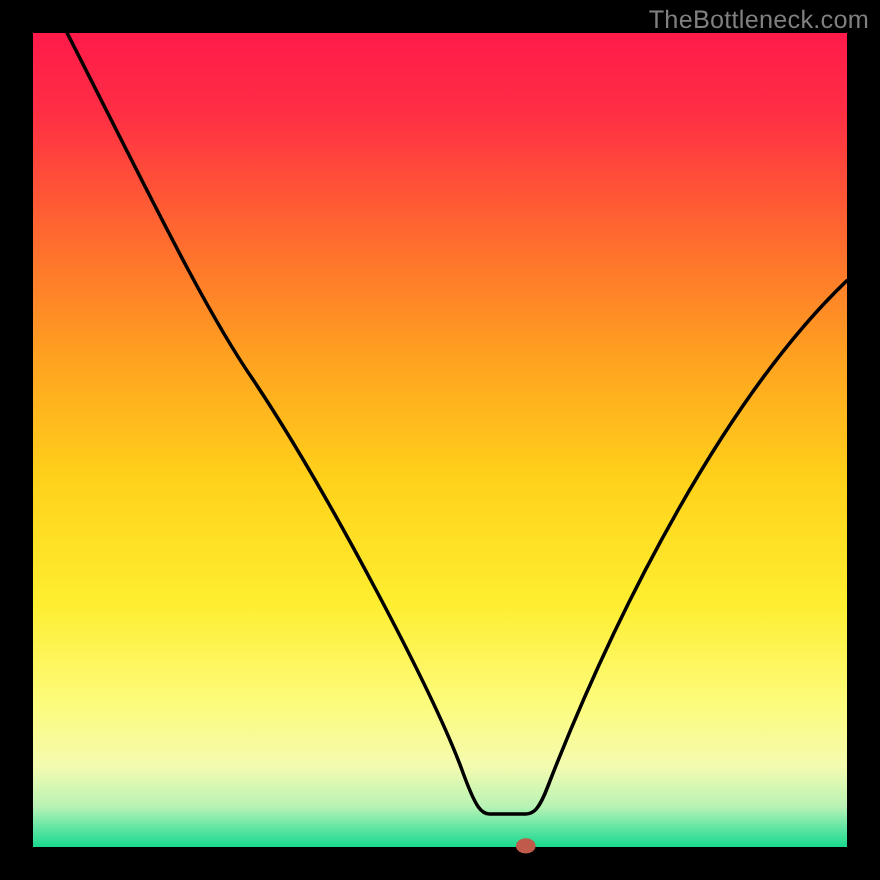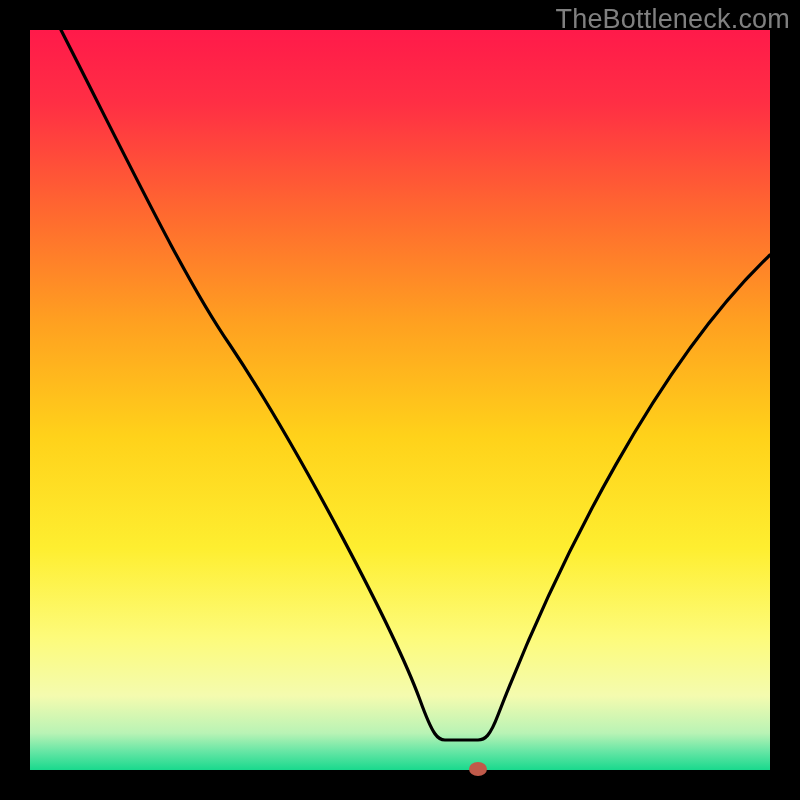--- a/index.html
+++ b/index.html
@@ -21,21 +21,21 @@
   }
   .plot-area {
     position: absolute;
     box-sizing: border-box;
   }
   .attribution {
     position: absolute;
     top: 4px;
     right: 10px;
     color: #808080;
-    font-size: 27px;
+    font-size: 23px;
     font-weight: 500;
     letter-spacing: 0.2px;
   }
   svg.curve {
     position: absolute;
     left: 0;
     top: 0;
   }
   .marker {
     position: absolute;

